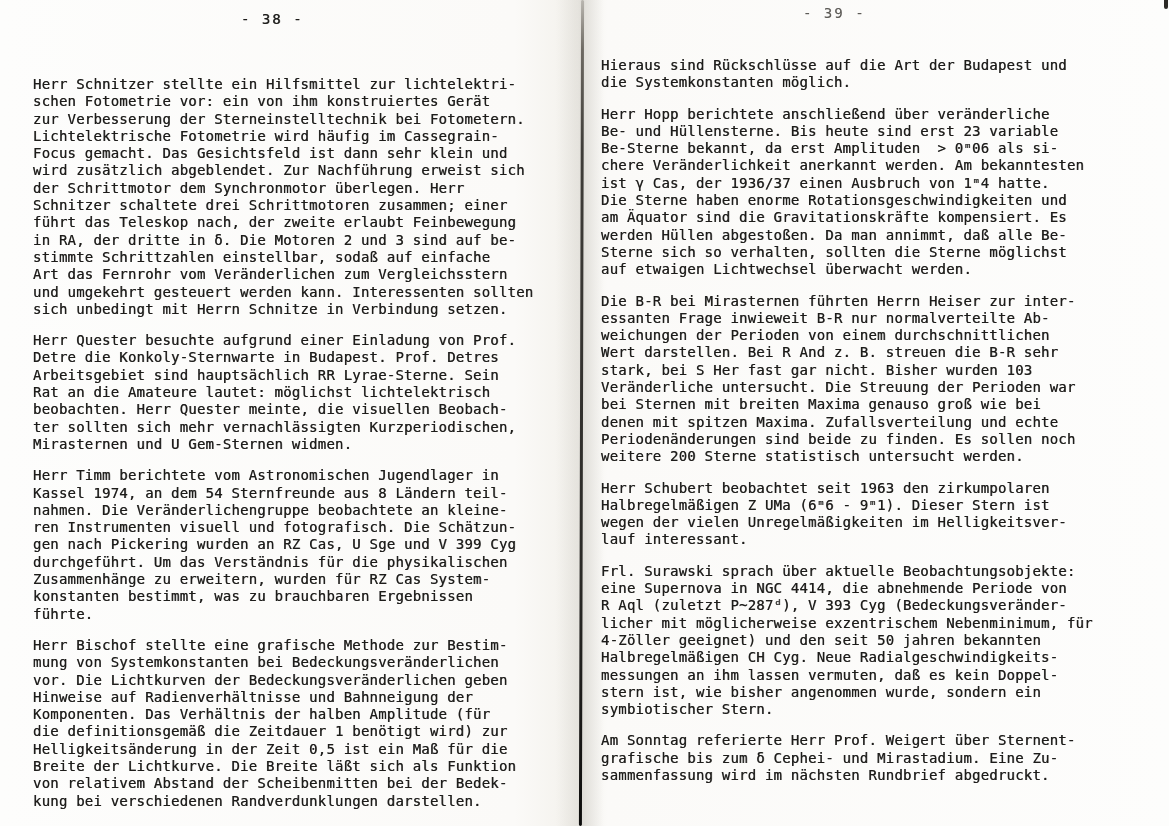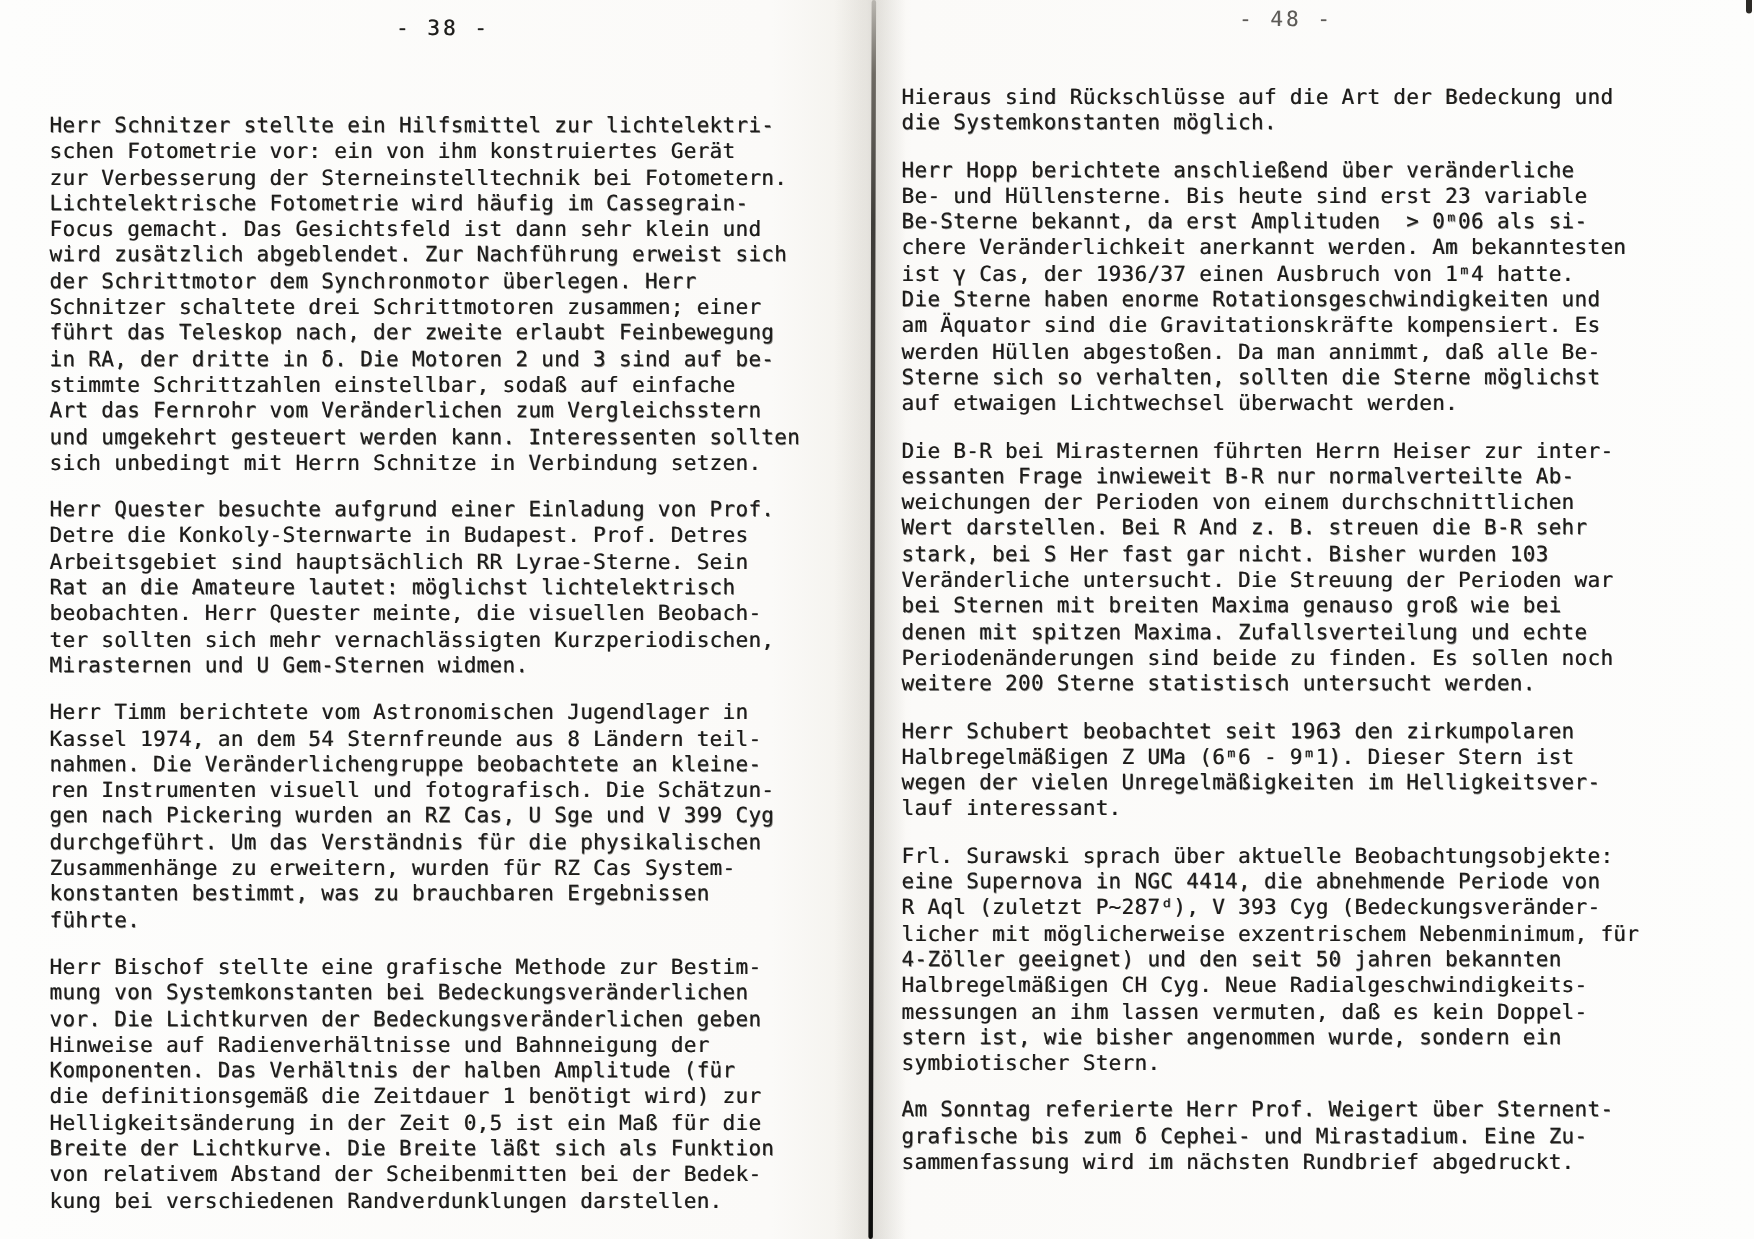--- a/index.html
+++ b/index.html
@@ -56,21 +56,20 @@
     line-height: 17.3px;
     letter-spacing: 0.2px;
     text-shadow: 0.35px 0.35px 0 rgba(28,27,25,0.55), -0.2px 0 0 rgba(28,27,25,0.3);
   }
   .page.left  { left: 33px;  width: 536px; }
   .page.right { left: 601px; width: 556px; }
   .page-number {
     position: absolute;
     white-space: pre;
     letter-spacing: 2px;
-    margin-left: 23px;
   }
   .page.left .page-number  { left: 208px; top: 11px; }
   .page.right .page-number { left: 202px; top: 5px; color: #4c4a46; text-shadow: 0.25px 0.25px 0 rgba(60,58,54,0.4); opacity: 0.9; }
   .para {
     white-space: pre;
     margin: 0 0 14px 0;
   }
   .page.left  .para:first-of-type { margin-top: 76px; }
   .page.right .para:first-of-type { margin-top: 57px; }
 </style>
@@ -121,22 +120,22 @@
 Hinweise auf Radienverhältnisse und Bahnneigung der
 Komponenten. Das Verhältnis der halben Amplitude (für
 die definitionsgemäß die Zeitdauer 1 benötigt wird) zur
 Helligkeitsänderung in der Zeit 0,5 ist ein Maß für die
 Breite der Lichtkurve. Die Breite läßt sich als Funktion
 von relativem Abstand der Scheibenmitten bei der Bedek-
 kung bei verschiedenen Randverdunklungen darstellen.</p>
   </section>
 
   <section class="page right">
-    <div class="page-number">- 48 -</div>
-    <p class="para">Hieraus sind Rückschlüsse auf die Art der Bedeckung und
+    <div class="page-number">- 39 -</div>
+    <p class="para">Hieraus sind Rückschlüsse auf die Art der Budapest und
 die Systemkonstanten möglich.</p>
     <p class="para">Herr Hopp berichtete anschließend über veränderliche
 Be- und Hüllensterne. Bis heute sind erst 23 variable
 Be-Sterne bekannt, da erst Amplituden  &gt; 0ᵐ06 als si-
 chere Veränderlichkeit anerkannt werden. Am bekanntesten
 ist γ Cas, der 1936/37 einen Ausbruch von 1ᵐ4 hatte.
 Die Sterne haben enorme Rotationsgeschwindigkeiten und
 am Äquator sind die Gravitationskräfte kompensiert. Es
 werden Hüllen abgestoßen. Da man annimmt, daß alle Be-
 Sterne sich so verhalten, sollten die Sterne möglichst

